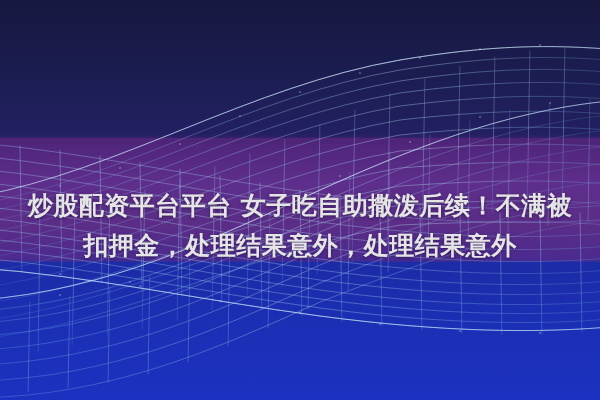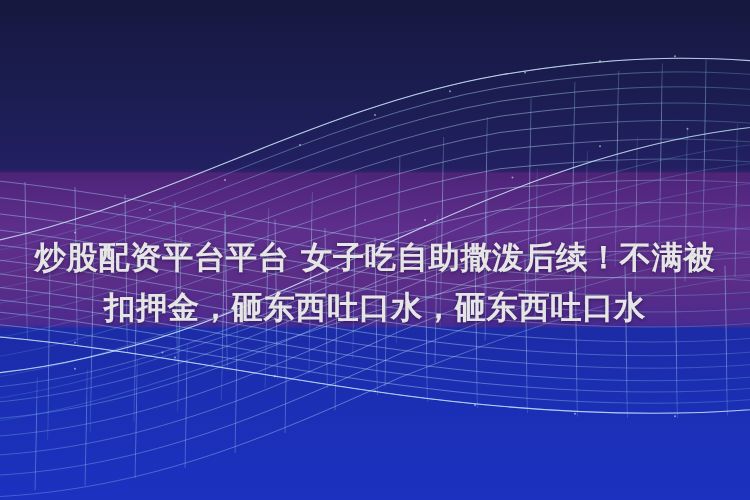--- a/index.html
+++ b/index.html
@@ -242,16 +242,16 @@
         <circle cx="380" cy="324" r="0.8"></circle>
           <circle cx="460" cy="331" r="0.8"></circle>
         <circle cx="540" cy="333" r="0.8"></circle>
       </g>
 
     </g>
   </svg>
 
   <div id="headline">
     <span class="line">炒股配资平台平台 女子吃自助撒泼后续！不满被</span>
-    <span class="line">扣押金，砸东西吐口水，砸东西吐口水</span>
+    <span class="line">扣押金，处理结果意外，处理结果意外</span>
   </div>
 
 </div>
 
 </body></html>

